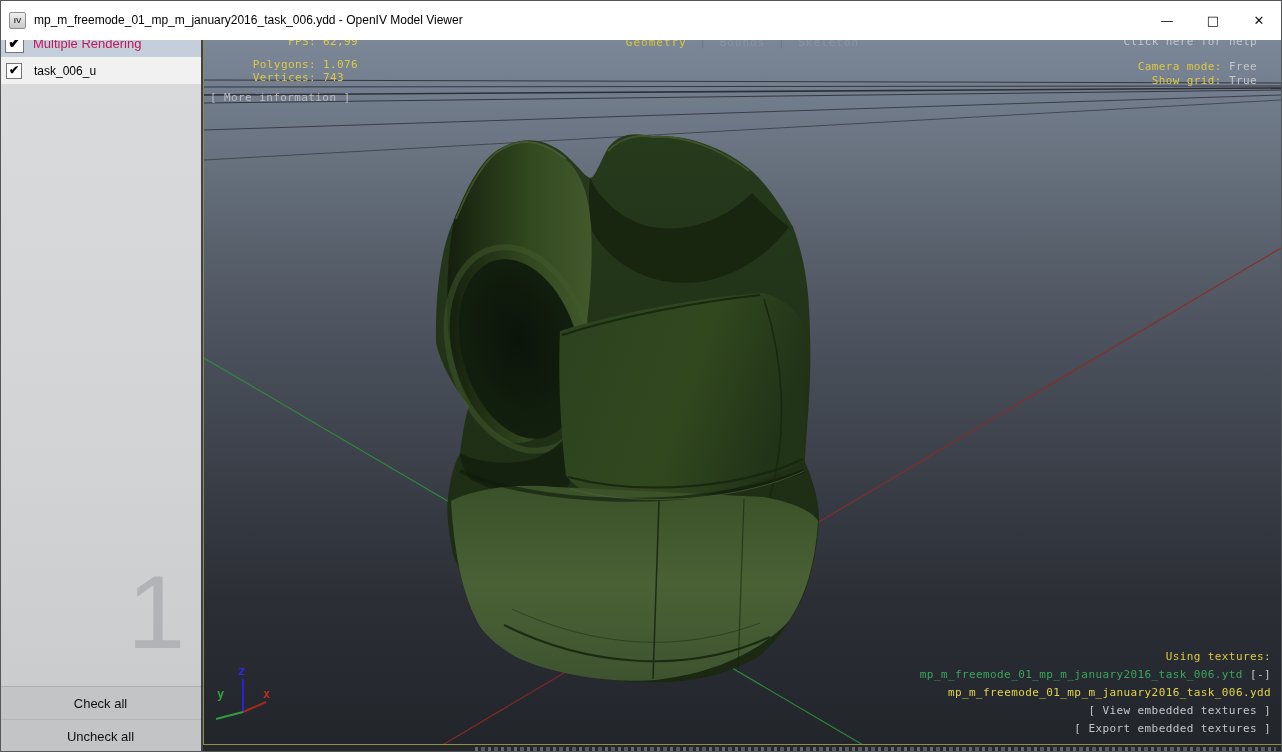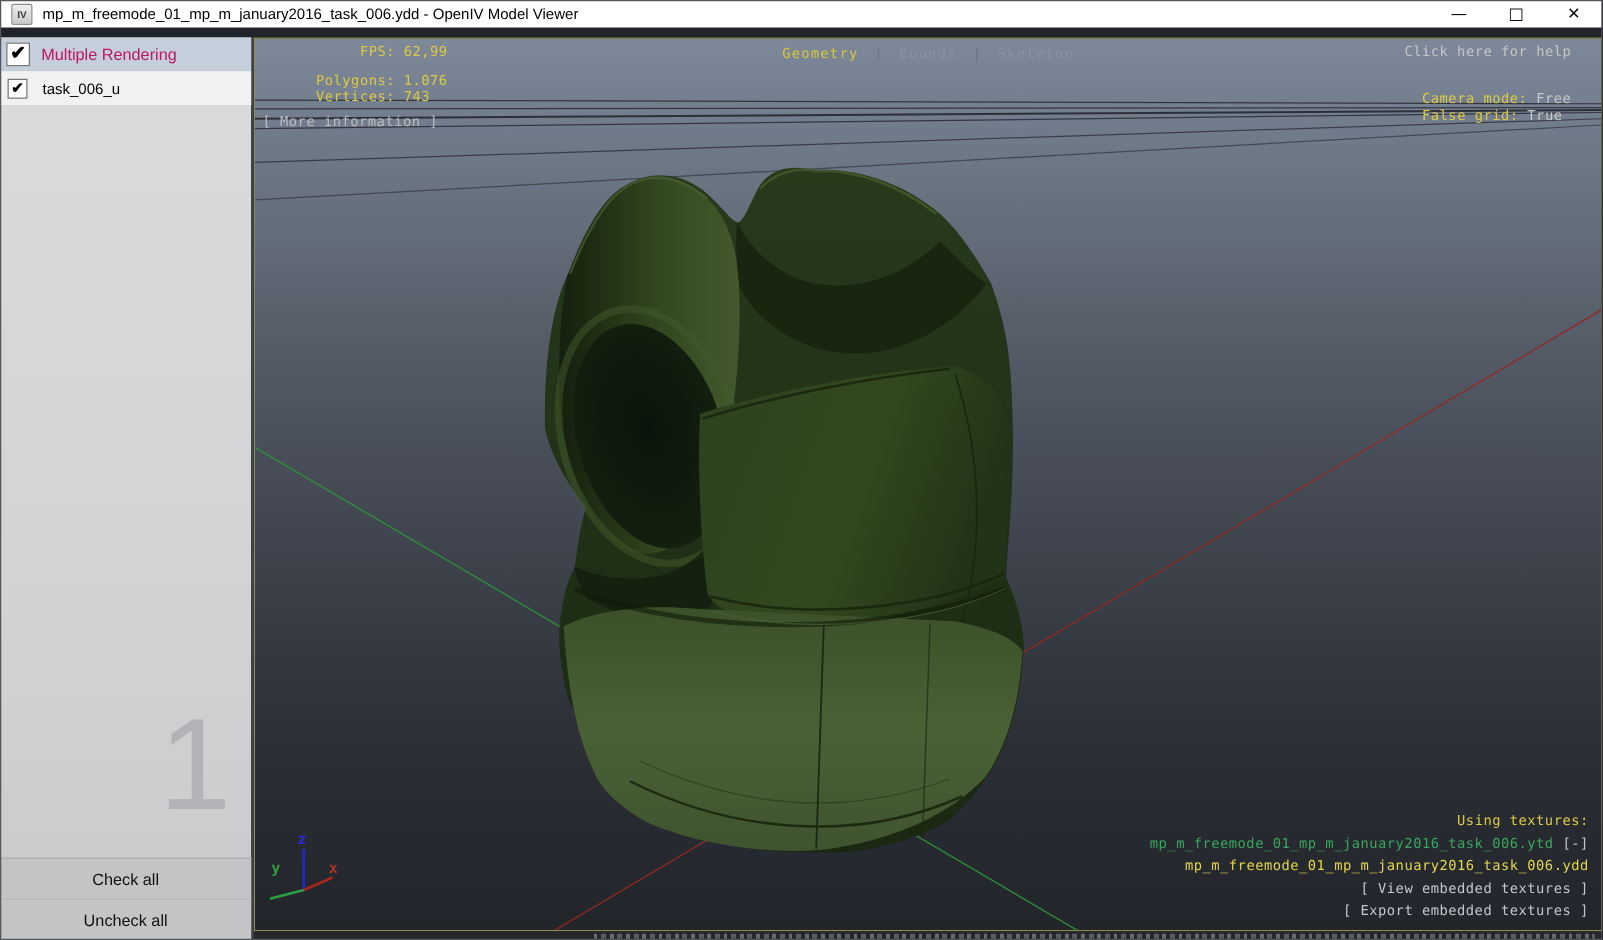--- a/index.html
+++ b/index.html
@@ -1,21 +1,21 @@
 <!DOCTYPE html>
 <html><head>
 <meta charset="utf-8">
 <style>
   html,body{margin:0;padding:0;}
   body{width:1282px;height:752px;overflow:hidden;background:#202329;font-family:"Liberation Sans",sans-serif;}
   .app{position:relative;width:1282px;height:752px;background:#202329;overflow:hidden;}
   .frame{position:absolute;inset:0;box-shadow:inset 0 0 0 1px #53565b;pointer-events:none;z-index:60;}
 
   
-  .titlebar{position:absolute;left:0;top:0;width:100%;height:22px;background:#ffffff;display:flex;align-items:center;z-index:40;}
+  .titlebar{position:absolute;left:0;top:0;width:100%;height:40px;background:#ffffff;display:flex;align-items:center;z-index:40;}
   .app-icon{width:17px;height:17px;margin:0 8px 0 9px;background:linear-gradient(#efefef,#c8c8c8);border:1px solid #8f8f8f;border-radius:2px;display:flex;align-items:center;justify-content:center;font-size:8px;font-weight:bold;color:#3c3c3c;box-sizing:border-box;flex:0 0 auto;}
   .title{font-size:12px;color:#000;}
   .win-controls{margin-left:auto;display:flex;height:100%;}
   .win-btn{width:46px;height:100%;display:flex;align-items:center;justify-content:center;font-size:13px;color:#111;cursor:pointer;font-family:"DejaVu Sans",sans-serif;}
 
   
   .sidebar{position:absolute;left:0;top:30px;width:203px;bottom:0;background:linear-gradient(180deg,#dadbdd 0%,#d3d4d6 55%,#c9cacc 100%);border-right:2px solid #3f4246;box-sizing:border-box;z-index:30;}
   .side-row{display:flex;align-items:center;cursor:pointer;}
   .row-header{height:27px;background:#c5cedb;padding-left:5px;}
   .row-item{height:27px;background:#f1f1f2;padding-left:6px;}
@@ -46,21 +46,21 @@
   .stat-row{display:flex;}
   .stat-row .lbl{width:82px;text-align:right;}
   .stat-row .val{margin-left:7px;}
   .row-fps{margin-bottom:10px;}
   .hud-more{left:6px;top:60px;color:#b9bdc1;cursor:pointer;}
   .hud-tabs{left:0;right:0;top:5px;text-align:center;letter-spacing:1px;}
   .tab-active{color:#d8c63e;cursor:pointer;}
   .tab-sep{color:#6d7582;margin:0 5px;}
   .tab-inactive{color:#8a94a3;cursor:pointer;}
   .hud-help{right:24px;top:4px;color:#c3c6ca;cursor:pointer;}
-  .hud-cam{right:24px;top:29px;line-height:14px;margin-top:12px;}
+  .hud-cam{right:24px;top:29px;text-align:right;line-height:14px;}
   .hud-render{right:24px;top:71px;text-align:right;line-height:14px;}
   .set-row .lbl{color:#ddc945;}
   .set-row .val{color:#c3c6ca;margin-left:7px;}
   .hud-tex{right:10px;bottom:6px;text-align:right;line-height:18px;}
   .tex-header{color:#ddc945;}
   .tex-green{color:#3aa65c;}
   .tex-gray{color:#c3c6ca;}
   .tex-yellow{color:#e3d44e;}
   .clickable{cursor:pointer;}
 </style>
@@ -216,21 +216,21 @@
       <span class="tab-sep">|</span>
       <span class="tab-inactive">Skeleton</span>
     </div>
 
     <div class="hud hud-help">Click here for help</div>
     <div class="hud hud-cam">
       <div class="set-row">
         <span class="lbl">Camera mode:</span><span class="val">Free</span>
       </div>
       <div class="set-row">
-        <span class="lbl">False grid:</span><span class="val">True</span>
+        <span class="lbl">Show grid:</span><span class="val">True</span>
       </div>
     </div>
 
     <div class="hud hud-tex">
       <div class="tex-header">Using textures:</div>
       <div>
         <span class="tex-green">mp_m_freemode_01_mp_m_january2016_task_006.ytd</span>
         <span class="tex-gray clickable">[-]</span>
       </div>
       <div class="tex-yellow">mp_m_freemode_01_mp_m_january2016_task_006.ydd</div>

